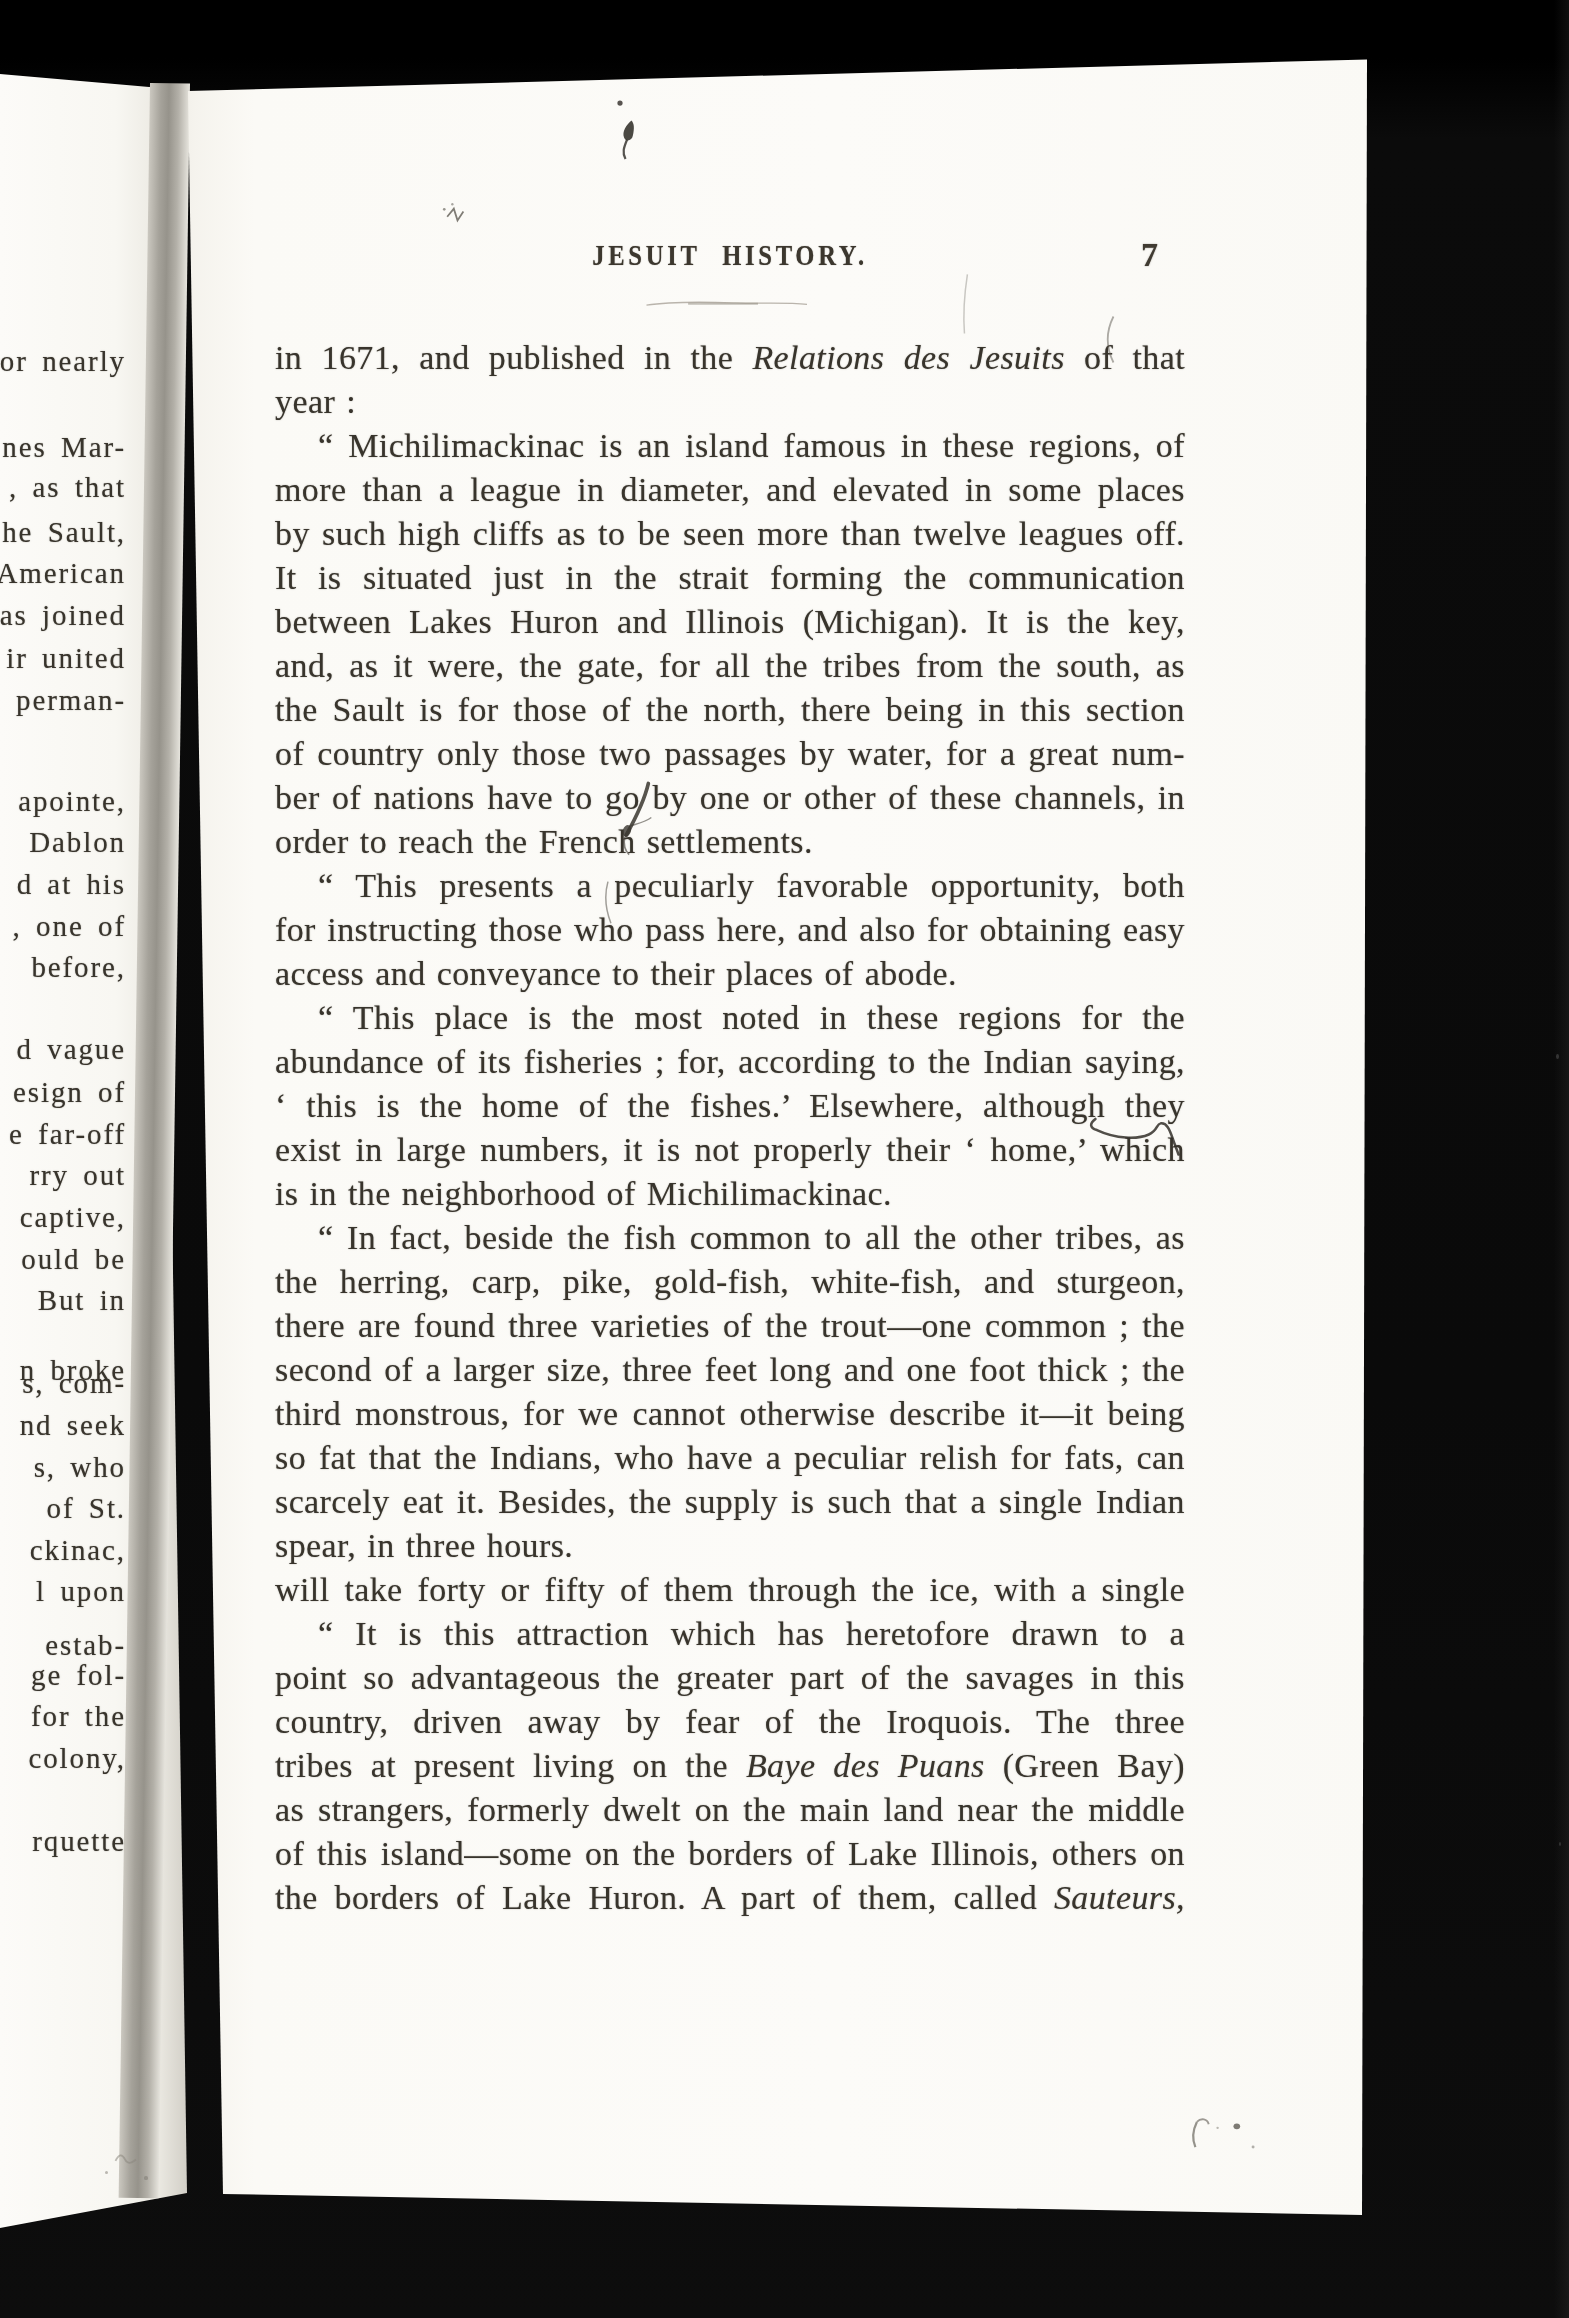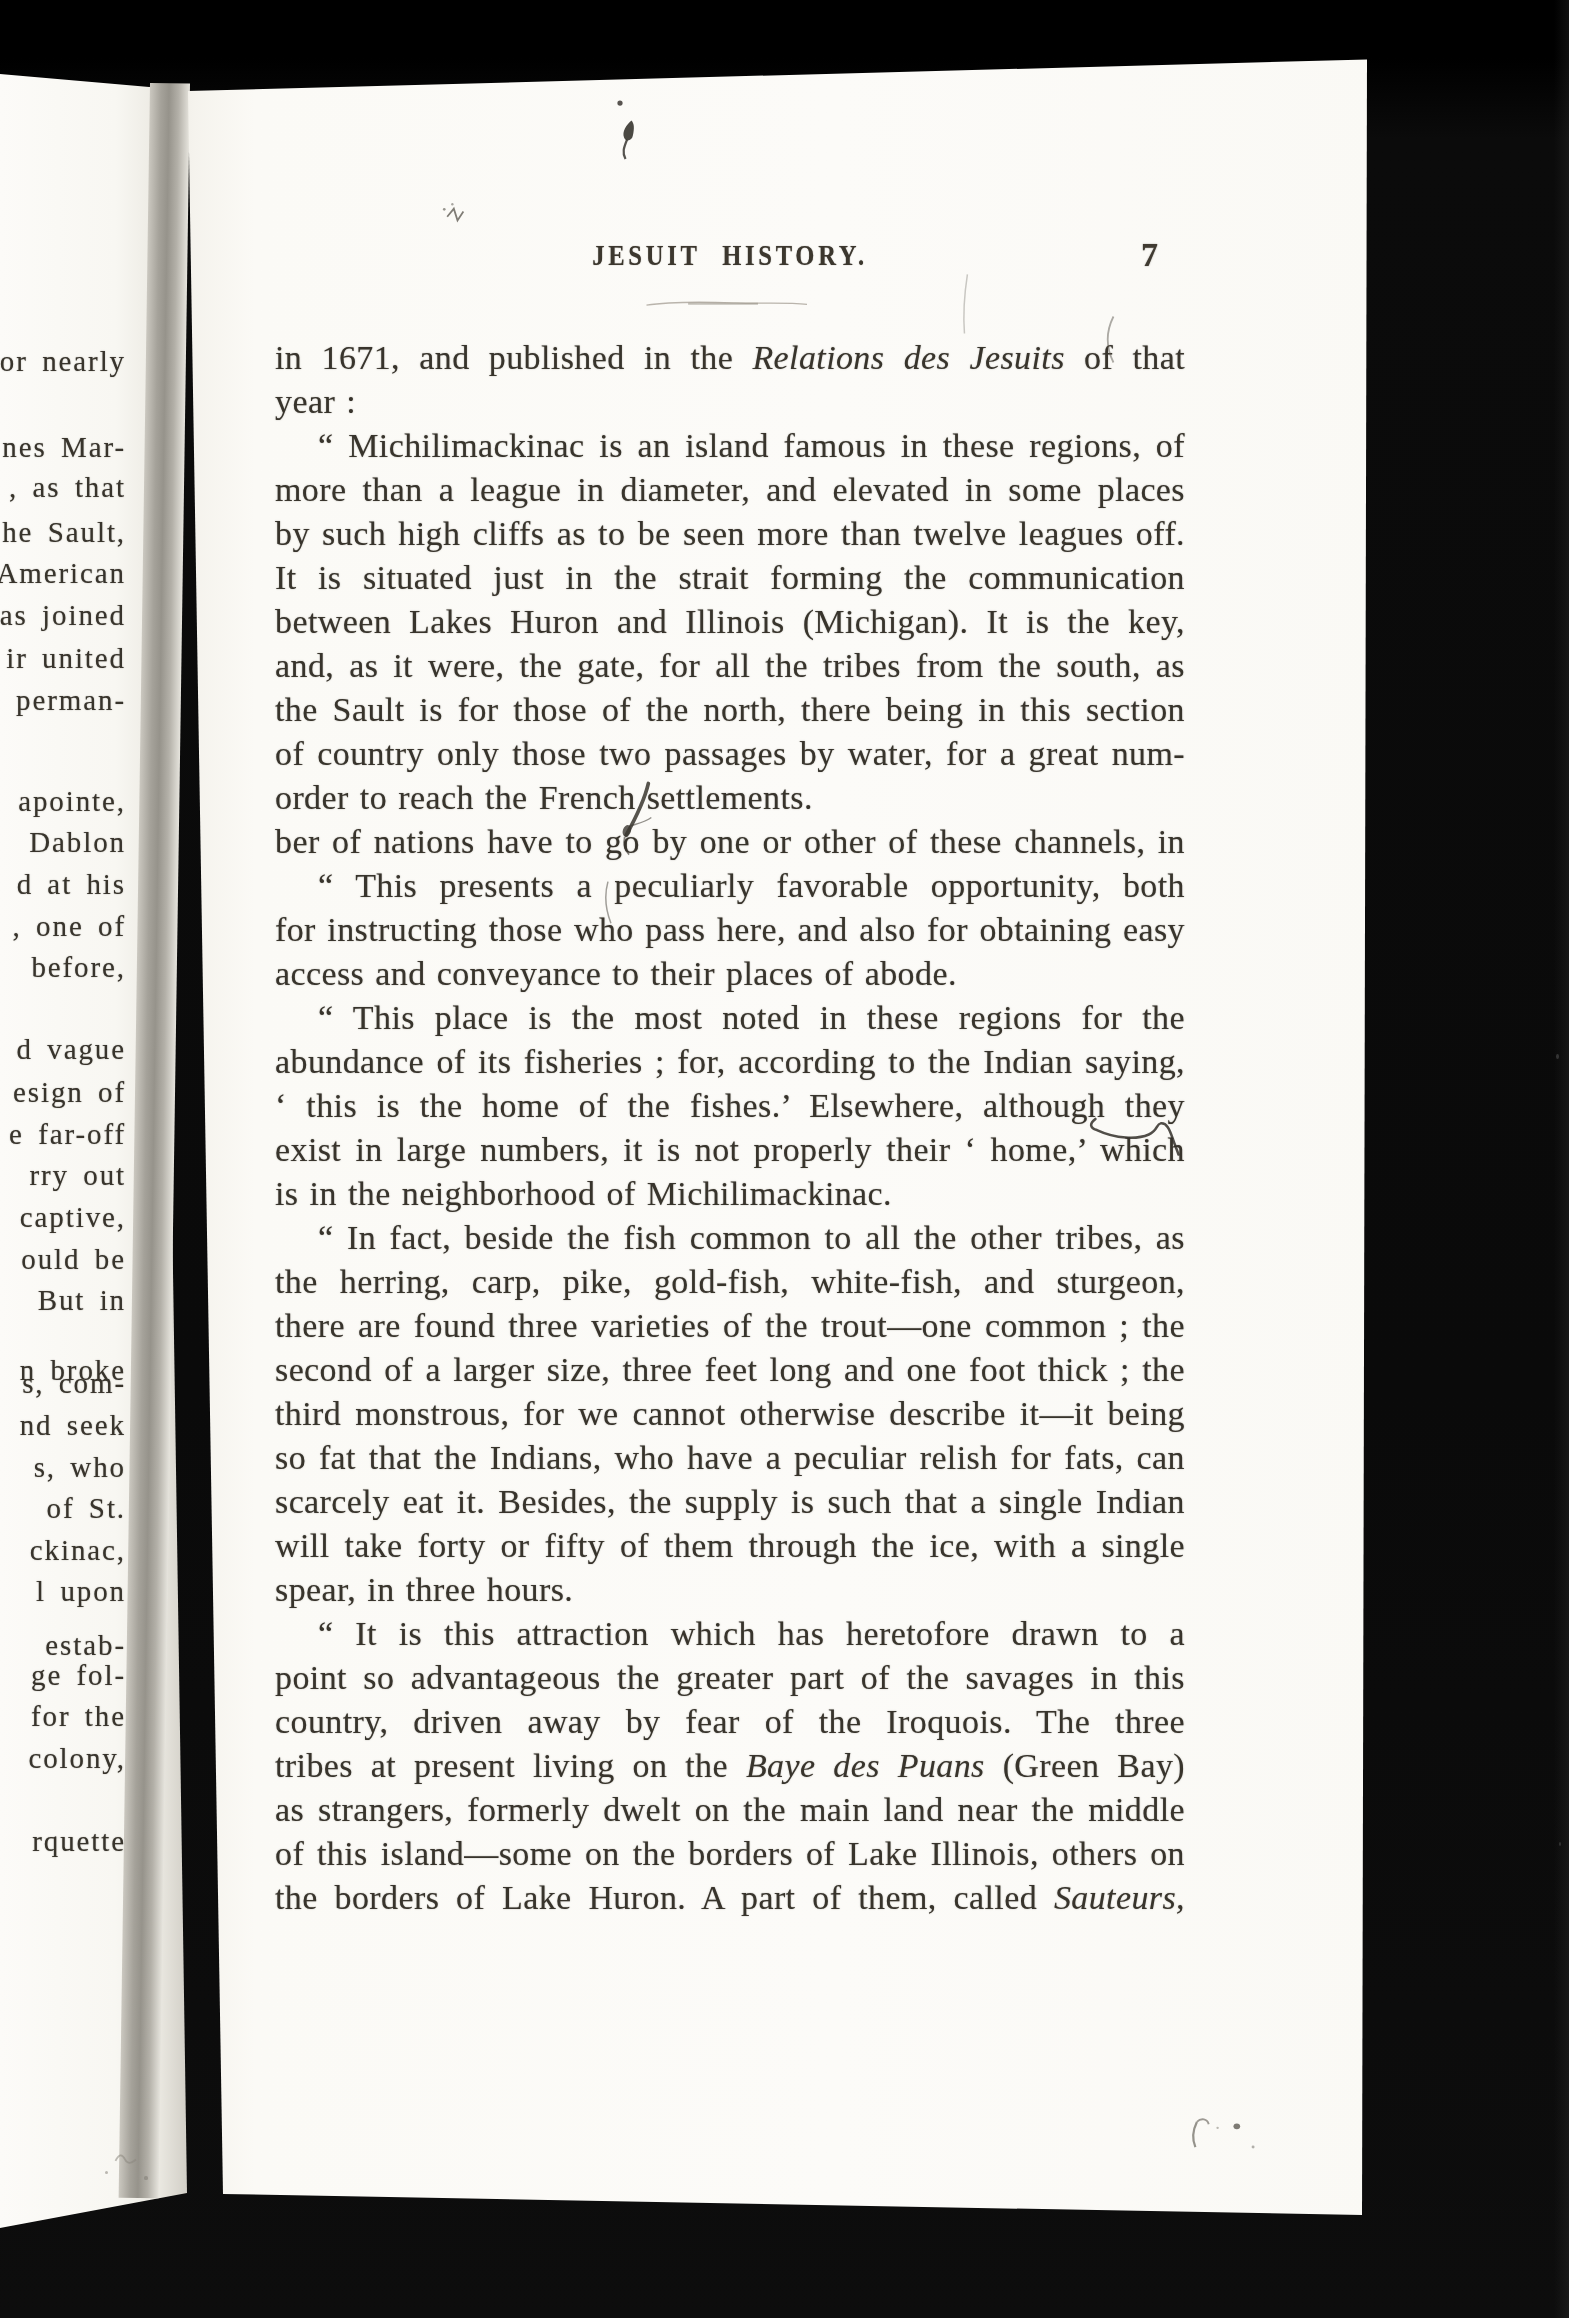--- a/index.html
+++ b/index.html
@@ -88,39 +88,39 @@
         <div class="line j"><span>in 1671, and published in the </span><span class="it">Relations des Jesuits</span><span> of that</span></div>
         <div class="line"><span>year :</span></div>
         <div class="line j ind"><span>“ Michilimackinac is an island famous in these regions, of</span></div>
         <div class="line j"><span>more than a league in diameter, and elevated in some places</span></div>
         <div class="line j"><span>by such high cliffs as to be seen more than twelve leagues off.</span></div>
         <div class="line j"><span>It is situated just in the strait forming the communication</span></div>
         <div class="line j"><span>between Lakes Huron and Illinois (Michigan). It is the key,</span></div>
         <div class="line j"><span>and, as it were, the gate, for all the tribes from the south, as</span></div>
         <div class="line j"><span>the Sault is for those of the north, there being in this section</span></div>
         <div class="line j"><span>of country only those two passages by water, for a great num-</span></div>
+        <div class="line j"><span>ber of nations have to go by one or other of these channels, in</span></div>
         <div class="line"><span>order to reach the French settlements.</span></div>
-        <div class="line j"><span>ber of nations have to go by one or other of these channels, in</span></div>
         <div class="line j ind"><span>“ This presents a peculiarly favorable opportunity, both</span></div>
         <div class="line j"><span>for instructing those who pass here, and also for obtaining easy</span></div>
         <div class="line"><span>access and conveyance to their places of abode.</span></div>
         <div class="line j ind"><span>“ This place is the most noted in these regions for the</span></div>
         <div class="line j"><span>abundance of its fisheries ; for, according to the Indian saying,</span></div>
         <div class="line j"><span>‘ this is the home of the fishes.’ Elsewhere, although they</span></div>
         <div class="line j"><span>exist in large numbers, it is not properly their ‘ home,’ which</span></div>
         <div class="line"><span>is in the neighborhood of Michilimackinac.</span></div>
         <div class="line j ind"><span>“ In fact, beside the fish common to all the other tribes, as</span></div>
         <div class="line j"><span>the herring, carp, pike, gold-fish, white-fish, and sturgeon,</span></div>
         <div class="line j"><span>there are found three varieties of the trout—one common ; the</span></div>
         <div class="line j"><span>second of a larger size, three feet long and one foot thick ; the</span></div>
         <div class="line j"><span>third monstrous, for we cannot otherwise describe it—it being</span></div>
         <div class="line j"><span>so fat that the Indians, who have a peculiar relish for fats, can</span></div>
         <div class="line j"><span>scarcely eat it. Besides, the supply is such that a single Indian</span></div>
+        <div class="line"><span>spear, in three hours.</span></div>
         <div class="line j"><span>will take forty or fifty of them through the ice, with a single</span></div>
-        <div class="line"><span>spear, in three hours.</span></div>
         <div class="line j ind"><span>“ It is this attraction which has heretofore drawn to a</span></div>
         <div class="line j"><span>point so advantageous the greater part of the savages in this</span></div>
         <div class="line j"><span>country, driven away by fear of the Iroquois. The three</span></div>
         <div class="line j"><span>tribes at present living on the </span><span class="it">Baye des Puans</span><span> (Green Bay)</span></div>
         <div class="line j"><span>as strangers, formerly dwelt on the main land near the middle</span></div>
         <div class="line j"><span>of this island—some on the borders of Lake Illinois, others on</span></div>
         <div class="line j"><span>the borders of Lake Huron. A part of them, called </span><span class="it">Sauteurs,</span></div>
       </div>
   </div>
 

